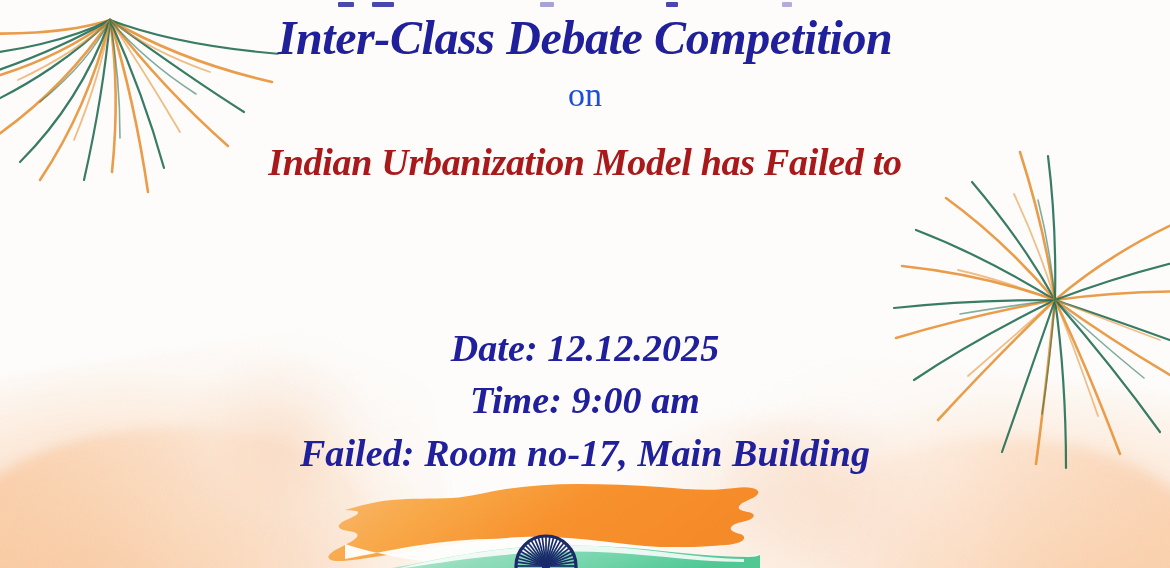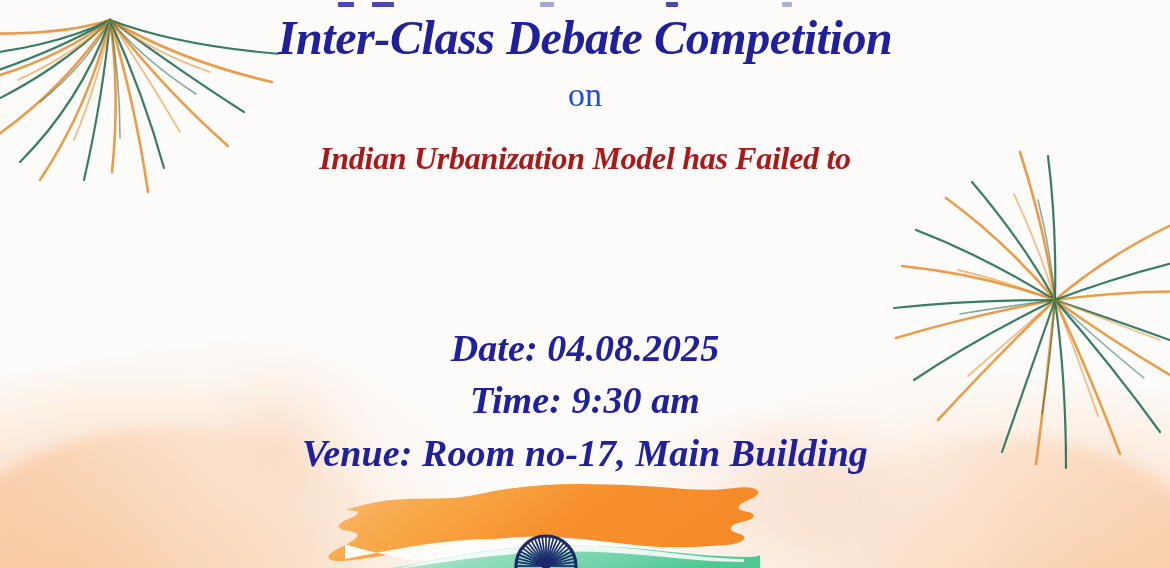--- a/index.html
+++ b/index.html
@@ -133,21 +133,21 @@
     line-height:1.0;
     font-weight:normal;
     font-style:normal;
     color:#1d4ed8;
   }
 
   .topic {
     position:absolute;
     left:0; right:0;
     top:138px;
-    font-size:32px;
+    font-size:38px;
     line-height:1.28;
     font-weight:bold;
     font-style:italic;
     color:#a8191c;
     letter-spacing:-0.3px;
     text-shadow:1px 1px 0 rgba(255,245,235,0.8);
   }
   .topic .tline { display:block; white-space:nowrap; }
 
   .details {
@@ -281,23 +281,23 @@
 
     <div class="title-main">Inter-Class Debate Competition</div>
 
     <div class="title-on">on</div>
 
     <div class="topic">
       <span class="tline">Indian Urbanization Model has Failed to</span>
     </div>
 
     <div class="details">
-      <span class="dline">Date: 04.08.2025</span>
-      <span class="dline">Time: 9:30 am</span>
-      <span class="dline">Venue: Room no-17, Main Building</span>
+      <span class="dline">Date: 12.12.2025</span>
+      <span class="dline">Time: 9:00 am</span>
+      <span class="dline">Failed: Room no-17, Main Building</span>
     </div>
   </div>
 
   <div class="flag-wrap">
     <svg width="1170" height="110" viewBox="0 0 1170 110" xmlns="http://www.w3.org/2000/svg">
       <defs>
         <linearGradient id="saffronGrad" x1="0" y1="0" x2="1" y2="0.25">
           <stop offset="0%" stop-color="#f9b974"></stop>
           <stop offset="28%" stop-color="#f8a949"></stop>
           <stop offset="62%" stop-color="#f7912d"></stop>

